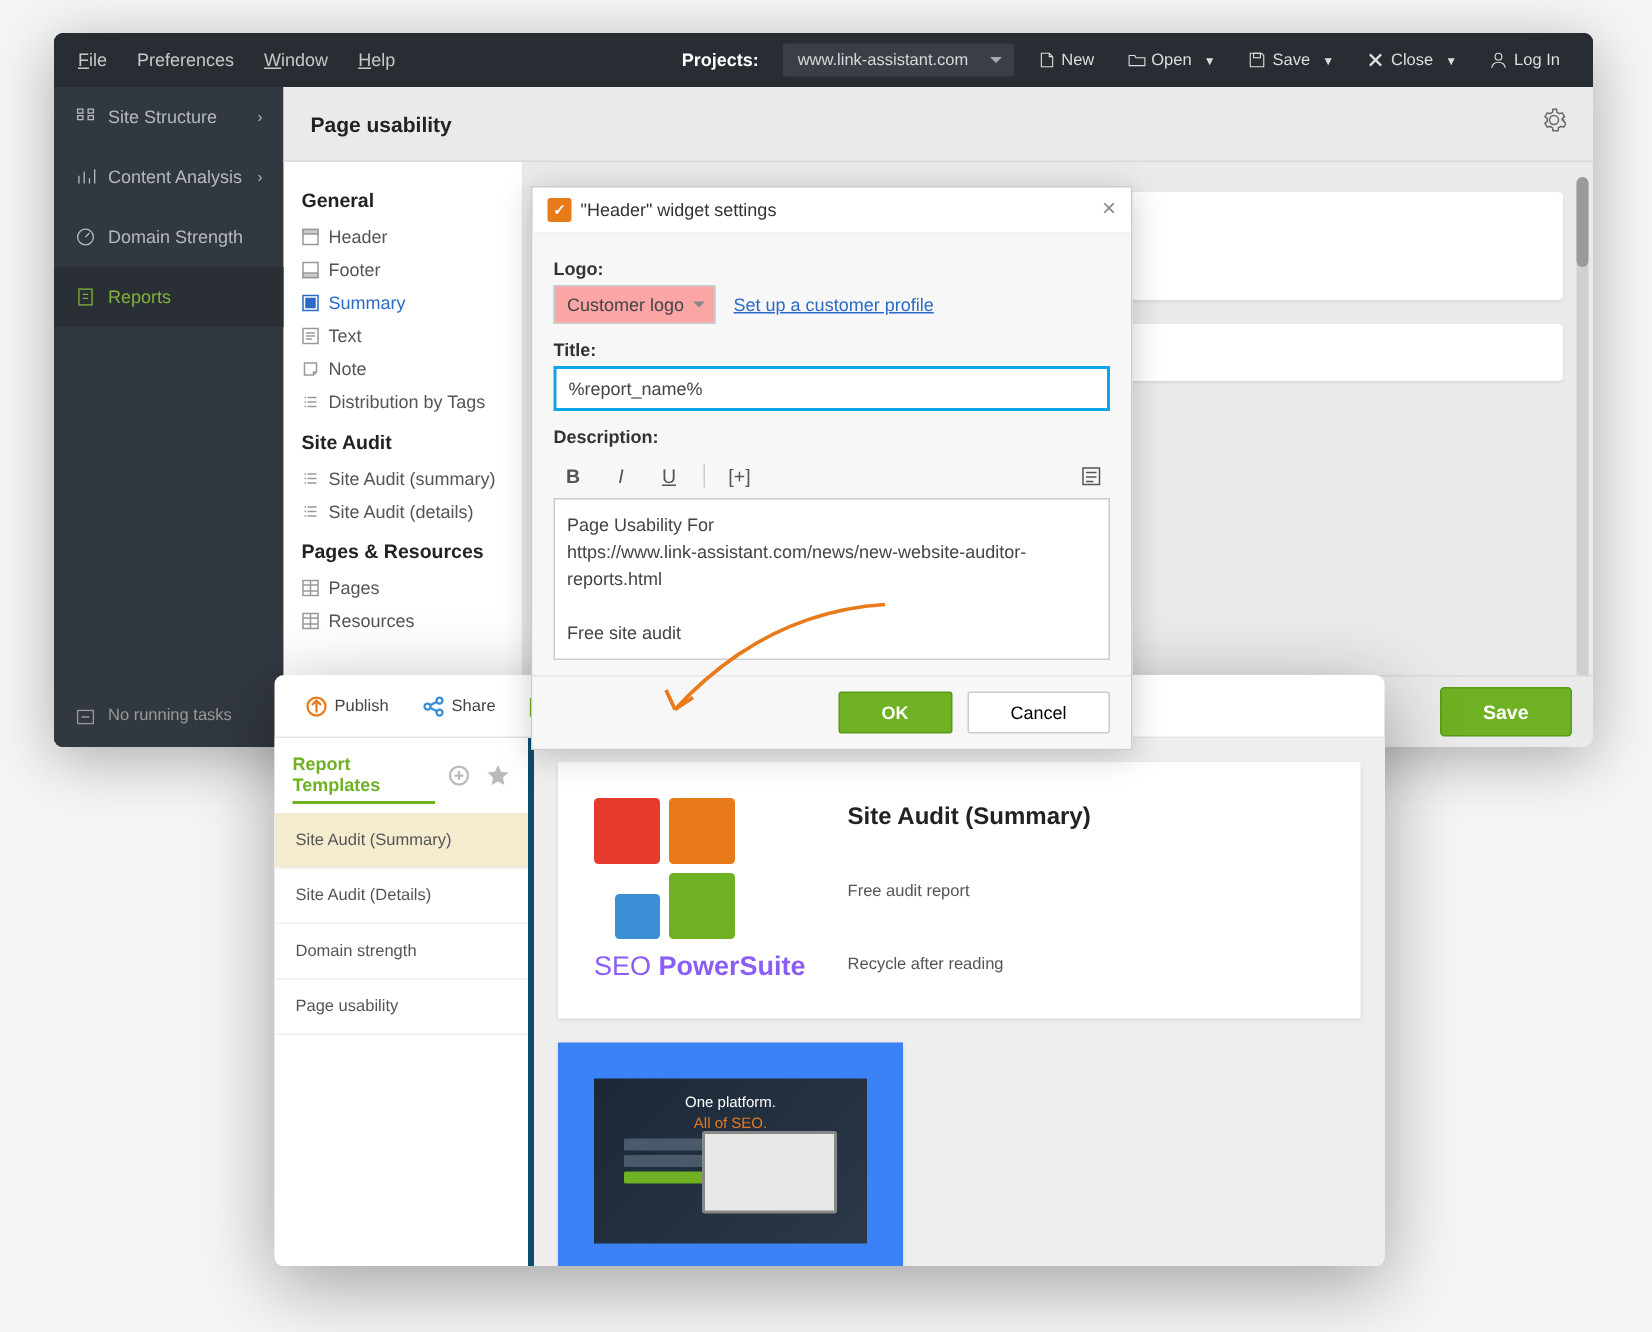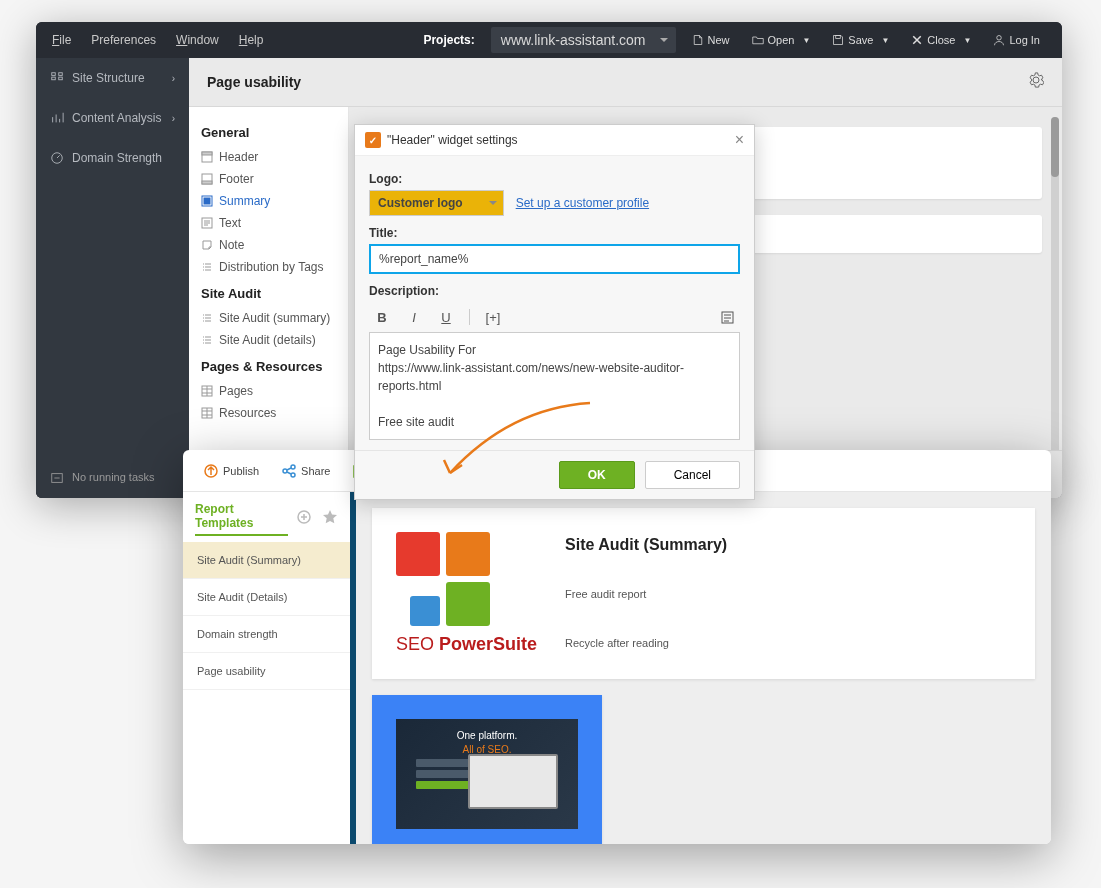--- a/index.html
+++ b/index.html
@@ -5,21 +5,21 @@
 * { margin: 0; padding: 0; box-sizing: border-box; font-family: -apple-system, BlinkMacSystemFont, "Segoe UI", Arial, sans-serif; }
 body { background: #f5f5f5; width: 1101px; height: 888px; overflow: hidden; position: relative; }
 
 
 .main-window { position: absolute; top: 22px; left: 36px; width: 1026px; height: 476px; background: #282c33; border-radius: 6px; box-shadow: 0 8px 40px rgba(0,0,0,0.3); overflow: hidden; }
 .menubar { height: 36px; background: #282c33; display: flex; align-items: center; padding: 4px 16px; color: #c8c8c8; font-size: 12px; }
 .menubar .menu-item { margin-right: 20px; cursor: pointer; }
 .menubar .menu-item u { text-decoration: underline; }
 .menubar-right { margin-left: auto; display: flex; align-items: center; gap: 10px; }
 .projects-label { color: #fff; font-size: 12px; font-weight: 600; margin-right: 6px; }
-.project-select { background: #3a3f47; color: #d8d8d8; border: none; padding: 5px 30px 5px 10px; font-size: 14px; border-radius: 2px; position: relative; }
+.project-select { background: #3a3f47; color: #d8d8d8; border: none; padding: 5px 30px 5px 10px; font-size: 11px; border-radius: 2px; position: relative; }
 .project-select::after { content: ""; position: absolute; right: 8px; top: 50%; border: 4px solid transparent; border-top-color: #aaa; transform: translateY(-25%); }
 .top-btn { display: inline-flex; align-items: center; color: #ddd; font-size: 11px; gap: 4px; cursor: pointer; padding: 4px 6px; }
 .top-btn svg { width: 12px; height: 12px; }
 
 .app-body { display: flex; height: calc(100% - 36px); }
 .sidebar { width: 153px; background: #323840; color: #b5b9bf; font-size: 12px; }
 .side-item { display: flex; align-items: center; gap: 8px; padding: 13px 14px; cursor: pointer; position: relative; text-align: center; }
 .side-item.active { color: #7fb33a; background: #2a2f36; }
 .side-item .chev { margin-left: auto; font-size: 10px; }
 .side-item svg { width: 14px; height: 14px; flex-shrink: 0; }
@@ -46,63 +46,63 @@
 
 
 .dialog { position: absolute; top: 124px; left: 354px; width: 401px; background: #fff; border: 1px solid #ccc; box-shadow: 0 4px 20px rgba(0,0,0,0.2); z-index: 10; }
 .dialog-header { display: flex; align-items: center; padding: 6px 10px; border-bottom: 1px solid #eee; font-size: 12px; color: #333; }
 .dialog-header .dicon { width: 16px; height: 16px; background: #e87a1a; border-radius: 2px; margin-right: 6px; display: inline-flex; align-items: center; justify-content: center; color: #fff; font-size: 10px; font-weight: bold; }
 .dialog-header .dtitle { flex: 1; }
 .dialog-header .dclose { color: #888; cursor: pointer; font-size: 16px; }
 .dialog-body { padding: 10px 14px; background: #f7f7f7; }
 .dlabel { font-size: 12px; font-weight: 700; color: #333; margin: 6px 0 4px; }
 .drow { display: flex; align-items: center; gap: 12px; margin-bottom: 10px; }
-.dselect { background: #eab308; border: 1px solid #ccc; padding: 5px 40px 5px 8px; font-size: 12px; color: #444; position: relative; font-weight: bold; }
+.dselect { background: #fca5a5; border: 1px solid #ccc; padding: 5px 20px 5px 8px; font-size: 12px; color: #444; position: relative; }
 .dselect::after { content: ""; position: absolute; right: 6px; top: 50%; border: 4px solid transparent; border-top-color: #888; transform: translateY(-25%); }
 .dlink { color: #2a6bc7; font-size: 12px; text-decoration: underline; cursor: pointer; }
 .dinput { width: 100%; background: #fff; border: 2px solid #0ea5e9; padding: 6px 8px; font-size: 12px; color: #444; }
 .dtoolbar { display: flex; align-items: center; gap: 6px; padding: 4px 0; }
 .dtb-btn { width: 26px; height: 22px; display: inline-flex; align-items: center; justify-content: center; border: 1px solid transparent; color: #555; font-size: 13px; cursor: pointer; }
 .dtb-sep { width: 1px; height: 16px; background: #ccc; margin: 0 4px; }
 .dtb-right { margin-left: auto; }
 .dtext { width: 100%; background: #fff; border: 1px solid #ccc; padding: 8px; font-size: 12px; color: #444; min-height: 70px; white-space: pre-wrap; line-height: 1.5; }
 .dialog-footer { padding: 10px 14px; background: #f7f7f7; display: flex; justify-content: flex-end; gap: 10px; border-top: 1px solid #e5e5e5; }
 .dbtn { padding: 6px 28px; font-size: 12px; border: 1px solid #ccc; background: #fff; cursor: pointer; border-radius: 2px; }
 .dbtn.primary { background: #6eb123; border-color: #5a9a1a; color: #fff; font-weight: 600; }
 
 .bottom-bar { position: absolute; bottom: 0; left: 153px; right: 0; height: 48px; background: #eaeaea; border-top: 1px solid #d8d8d8; display: flex; align-items: center; padding: 0 14px; gap: 10px; }
 .save-btn { margin-left: auto; background: #6eb123; color: #fff; padding: 8px 28px; border: 1px solid #5a9a1a; border-radius: 3px; font-size: 13px; font-weight: 600; cursor: pointer; }
 
 
-.front-window { position: absolute; top: 450px; left: 183px; width: 868px; height: 394px; background: #fff; border-radius: 6px; box-shadow: 0 12px 50px rgba(0,0,0,0.35); overflow: hidden; }
+.front-window { position: absolute; top: 450px; left: 183px; width: 740px; height: 394px; background: #fff; border-radius: 6px; box-shadow: 0 12px 50px rgba(0,0,0,0.35); overflow: hidden; }
 .front-toolbar { height: 42px; border-bottom: 1px solid #e5e5e5; display: flex; align-items: center; padding: 0 12px; gap: 6px; font-size: 11px; color: #444; }
 .ftb-item { display: inline-flex; align-items: center; gap: 4px; padding: 4px 8px; cursor: pointer; }
 .ftb-item svg { width: 16px; height: 16px; }
 .ftb-sep { width: 1px; height: 22px; background: #ddd; margin: 0 6px; }
 
 .front-body { display: flex; height: calc(100% - 42px); }
-.front-side { width: 173px; border-right: 6px solid #0c4a6e; background: #fff; }
+.front-side { width: 173px; border-right: 4px solid #0c4a6e; background: #fff; }
 .front-side-header { display: flex; align-items: center; gap: 8px; padding: 10px 12px 6px; }
 .front-side-title { font-size: 12px; font-weight: 700; color: #6eb123; border-bottom: 2px solid #6eb123; padding-bottom: 4px; }
 .front-side-icons { margin-left: auto; display: flex; gap: 10px; color: #bbb; }
 .front-side-icons span { cursor: pointer; font-size: 16px; }
 .front-list { }
 .flist-item { padding: 12px 14px; font-size: 11px; color: #555; border-bottom: 1px solid #f0f0f0; cursor: pointer; }
 .flist-item.active { background: #f5eccf; }
 
 .front-preview { flex: 1; background: #eee; padding: 16px; overflow-y: auto; }
 .report-card { background: #fff; padding: 24px; box-shadow: 0 1px 3px rgba(0,0,0,0.1); margin-bottom: 16px; }
 .report-hero { display: flex; align-items: center; gap: 28px; }
 .logo-grid { display: grid; grid-template-columns: 44px 44px; grid-template-rows: 44px 44px; gap: 6px; }
 .logo-sq { border-radius: 3px; }
 .lsq1 { background: #e63a2d; }
 .lsq2 { background: #e87a1a; }
 .lsq3 { background: #3a8fd4; width: 30px; height: 30px; margin-left: 14px; margin-top: 14px; }
 .lsq4 { background: #6eb123; }
-.logo-text { font-size: 18px; color: #b91c1c; margin-top: 8px; }
+.logo-text { font-size: 18px; color: #8b5cf6; margin-top: 8px; }
 .logo-text b { font-weight: 700; }
 .rep-title { font-weight: 700; font-size: 16px; color: #222; margin-bottom: 6px; }
 .rep-sub { font-size: 11px; color: #555; line-height: 1.5; margin-top: 32px; }
 .report-thumb { background: #3b82f6; padding: 24px; box-shadow: 0 1px 3px rgba(0,0,0,0.1); width: 230px; }
 .thumb-img { width: 100%; height: 110px; background: linear-gradient(135deg, #1a2838 0%, #2a3848 100%); display: flex; align-items: center; justify-content: center; position: relative; }
 .thumb-text { color: #fff; font-size: 10px; text-align: center; line-height: 1.4; }
 .thumb-form { position: absolute; left: 20px; top: 40px; width: 70px; }
 .thumb-form div { height: 8px; background: #4a5a6a; margin-bottom: 3px; border-radius: 1px; }
 .thumb-form .tf-btn { background: #6eb123; }
 .thumb-laptop { position: absolute; right: 20px; top: 35px; width: 90px; height: 55px; background: #e8e8e8; border: 2px solid #888; border-radius: 2px; }
@@ -181,20 +181,27 @@
           </svg>
         <span>Content Analysis</span>
         <span class="chev">›</span>
       </div>
       <div class="side-item">
         <svg viewBox="0 0 16 16" fill="none" stroke="currentColor">
             <circle cx="8" cy="8" r="6"></circle>
             <path d="M8 8l3-3"></path>
           </svg>
         <span>Domain Strength</span>
+      </div>
+      <div class="side-item active">
+        <svg viewBox="0 0 16 16" fill="none" stroke="currentColor">
+            <rect x="3" y="2" width="10" height="12"></rect>
+            <path d="M6 6h4M6 9h4"></path>
+          </svg>
+        <span>Reports</span>
       </div>
       <div class="side-footer">
         <svg width="14" height="14" viewBox="0 0 16 16" fill="none" stroke="currentColor">
             <rect x="2" y="3" width="12" height="10"></rect>
             <path d="M5 8h6"></path>
           </svg>
         <span>No running tasks</span>
       </div>
     </div>
 

